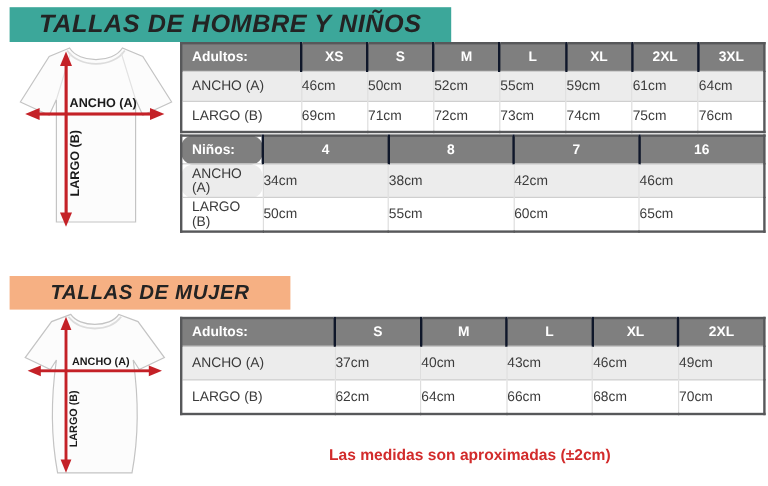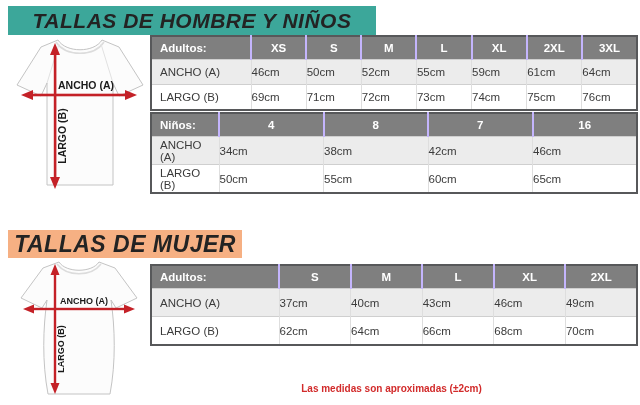--- a/index.html
+++ b/index.html
@@ -5,55 +5,55 @@
   html,body{margin:0;padding:0;}
   body{
     width:640px;height:405px;position:relative;background:#ffffff;
     font-family:"Liberation Sans","DejaVu Sans",sans-serif;overflow:hidden;
   }
   .section-title{
     position:absolute;display:flex;align-items:center;justify-content:center;
     font-style:italic;font-weight:bold;color:#232323;letter-spacing:.5px;
   }
   #men-title{left:8px;top:6px;width:368px;height:29px;background:#3CA79A;font-size:21px;}
-  #women-title{left:8px;top:230px;width:234px;height:28px;background:#F6B083;font-size:23px;}
+  #women-title{left:8px;top:230px;width:234px;height:28px;background:#F6B083;font-size:17px;}
 
   .shirt-wrap{position:absolute;}
   #men-shirt{left:12px;top:32px;}
   #women-shirt{left:15px;top:256px;}
 
   table{
     position:absolute;border-collapse:collapse;table-layout:fixed;width:488px;
     background:#ffffff;border:2px solid #57585A;color:#3b3b3b;
   }
   #men-adults-table{left:150px;top:35px;}
   #kids-table{left:150px;top:112px;}
   #women-table{left:150px;top:264px;}
 
   th{
     background:#7F7F7F;color:#ffffff;font-weight:bold;font-size:11.5px;
-    height:22px;text-align:center;border-right:2px solid #c4b5fd;padding:0;
+    height:22px;text-align:center;border-right:2px solid #0f172a;padding:0;
   }
   th:last-child{border-right:none;}
   th.label-col{text-align:left;padding-left:8px;}
   td{
     font-size:11.5px;text-align:left;height:24px;padding:0;
     border-right:1px solid #DEDEDE;border-top:1px solid #CFCFCF;
   }
   td:last-child{border-right:none;}
   td.label-col{text-align:left;padding-left:8px;}
   tbody tr:first-child td{background:#ECECEC;}
   #men-adults-table .label-col{width:90px;}
-  #kids-table .label-col{width:58px;}
+  #kids-table .label-col{width:58px;border-radius:10px;}
   #women-table .label-col{width:118px;}
   #kids-table td,#women-table td{height:27px;}
 
   #footer{position:absolute;left:145px;right:2px;top:363px;text-align:center;}
   #footer .note{font-size:9.6px;color:#1c1c1c;}
-  #footer .warning{margin-top:20px;font-size:10px;font-weight:bold;color:#D22B2B;}
+  #footer .warning{margin-top:8px;font-size:13px;font-weight:bold;color:#D22B2B;}
 
   svg text{font-family:"Liberation Sans","DejaVu Sans",sans-serif;}
 </style>
 </head>
 <body>
 
 <div class="section-title" id="men-title">TALLAS DE HOMBRE Y NIÑOS</div>
 
 <div class="shirt-wrap" id="men-shirt">
   <svg width="136" height="166" viewBox="0 0 136 166">

